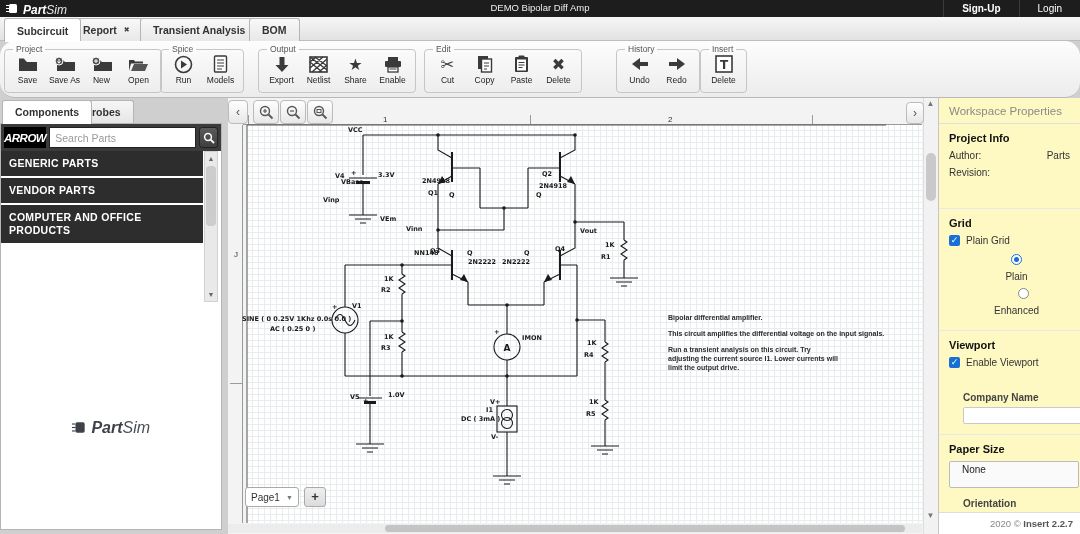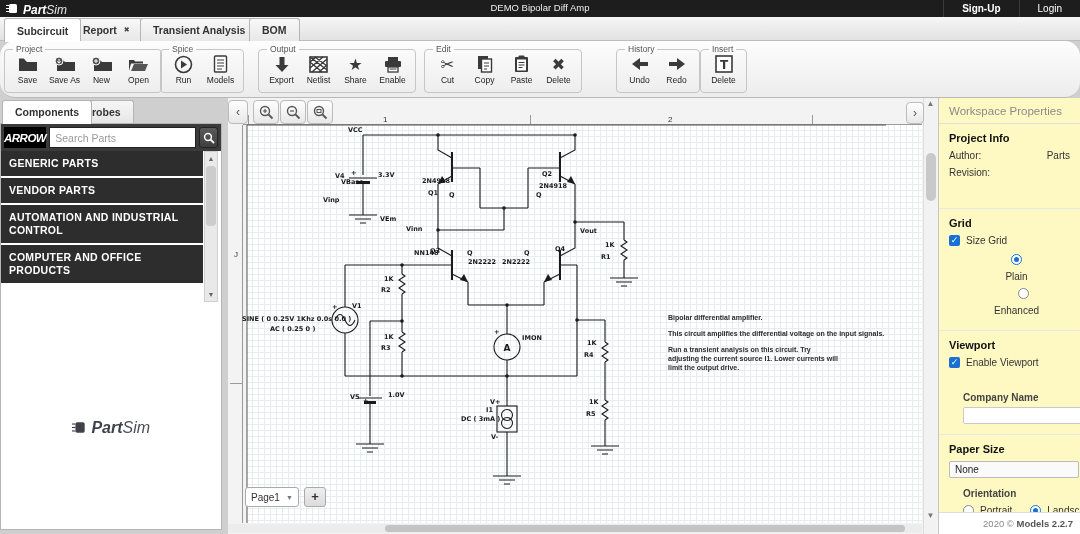--- a/index.html
+++ b/index.html
@@ -74,21 +74,21 @@
   .rp-title { font-size:11px; font-weight:bold; color:#111; margin-bottom:6px; }
   .rp-row { display:flex; justify-content:space-between; font-size:10px; color:#333; margin-bottom:6px; }
   .ctrl-row { display:flex; align-items:center; gap:6px; font-size:10px; color:#333; margin:4px 0; }
   .cb { width:11px; height:11px; border-radius:2px; background:#1a6fd4; color:#fff; font-size:9px; line-height:11px; text-align:center; cursor:pointer; flex:0 0 auto; }
   .radio { width:11px; height:11px; border-radius:50%; border:1px solid #888; background:#fff; position:relative; cursor:pointer; flex:0 0 auto; }
   .radio.sel { border-color:#1a6fd4; }
   .radio.sel:after { content:""; position:absolute; left:2px; top:2px; width:5px; height:5px; border-radius:50%; background:#1a6fd4; }
   .indent { margin-left:14px; }
   .rp-label { font-size:10px; font-weight:bold; color:#444; }
   #company-input { margin-left:14px; margin-top:4px; width:126px; height:17px; border:1px solid #c9c9c9; border-radius:2px; }
-  #paper-select { width:130px; height:17px; background:#fafafa; border:1px solid #bbb; border-radius:2px; font-size:10px; color:#222; padding:2px 5px; cursor:pointer; }
+  #paper-select { width:130px; height:27px; background:#fafafa; border:1px solid #bbb; border-radius:2px; font-size:10px; color:#222; padding:2px 12px; cursor:pointer; }
   #rp-footer { position:absolute; bottom:0; left:0; width:142px; border-top:1px solid #ddd; padding:5px 8px; font-size:9.5px; color:#888; text-align:right; background:#fff; }
   #rp-footer b { color:#555; }
   svg text { font-family:"DejaVu Sans",sans-serif; }
 </style>
 </head>
 <body>
 
 <div id="topbar">
   <div id="brand">
     <svg width="13" height="13" viewBox="0 0 13 13">
@@ -315,21 +315,20 @@
       <div id="search-btn">
           <svg width="12" height="12" viewBox="0 0 12 12">
             <circle cx="5" cy="5" r="3.4" fill="none" stroke="#fff" stroke-width="1.5"></circle>
             <line x1="7.6" y1="7.6" x2="11" y2="11" stroke="#fff" stroke-width="1.8"></line>
           </svg>
         </div>
     </div>
     <div id="catlist">
       <div class="cat">GENERIC PARTS</div>
       <div class="cat">VENDOR PARTS</div>
-      <div class="cat">AUTOMATION AND INDUSTRIAL CONTROL</div>
       <div class="cat">COMPUTER AND OFFICE PRODUCTS</div>
     </div>
     <div id="cat-scroll">
       <div class="sa">▲</div>
       <div class="sthumb"></div>
       <div class="sa dn">▼</div>
     </div>
     <div id="leftbrand">
       <svg width="15" height="15" viewBox="0 0 13 13" style="vertical-align:-2px;">
           <rect x="3" y="2" width="8" height="9" rx="1.5" fill="#3e4247"></rect>
@@ -529,21 +528,21 @@
           <span>Revision:</span>
           <span></span>
         </div>
       <div style="height:14px;"></div>
     </div>
 
     <div class="rp-sec">
       <div class="rp-title">Grid</div>
       <div class="ctrl-row">
           <span class="cb">✓</span>
-          <span>Size Grid</span>
+          <span>Plain Grid</span>
         </div>
       <div class="ctrl-row indent" style="margin-top:8px;flex-direction:column;">
         <span class="radio sel"></span>
           <span>Plain</span>
         <span class="radio" style="margin-left:14px;"></span>
           <span>Enhanced</span>
       </div>
     </div>
 
     <div class="rp-sec">
@@ -561,15 +560,15 @@
       <div id="paper-select">None</div>
       <div class="rp-label indent" style="margin-top:10px;">Orientation</div>
       <div class="ctrl-row indent" style="margin-top:6px;">
         <span class="radio"></span>
           <span>Portrait</span>
         <span class="radio sel" style="margin-left:12px;"></span>
           <span style="white-space:nowrap;">Landscape</span>
       </div>
     </div>
 
-    <div id="rp-footer"><span>2020 ©</span> <b>Models 2.2.7</b></div>
+    <div id="rp-footer"><span>2020 ©</span> <b>Insert 2.2.7</b></div>
   </div>
 </div>
 
 </body></html>

